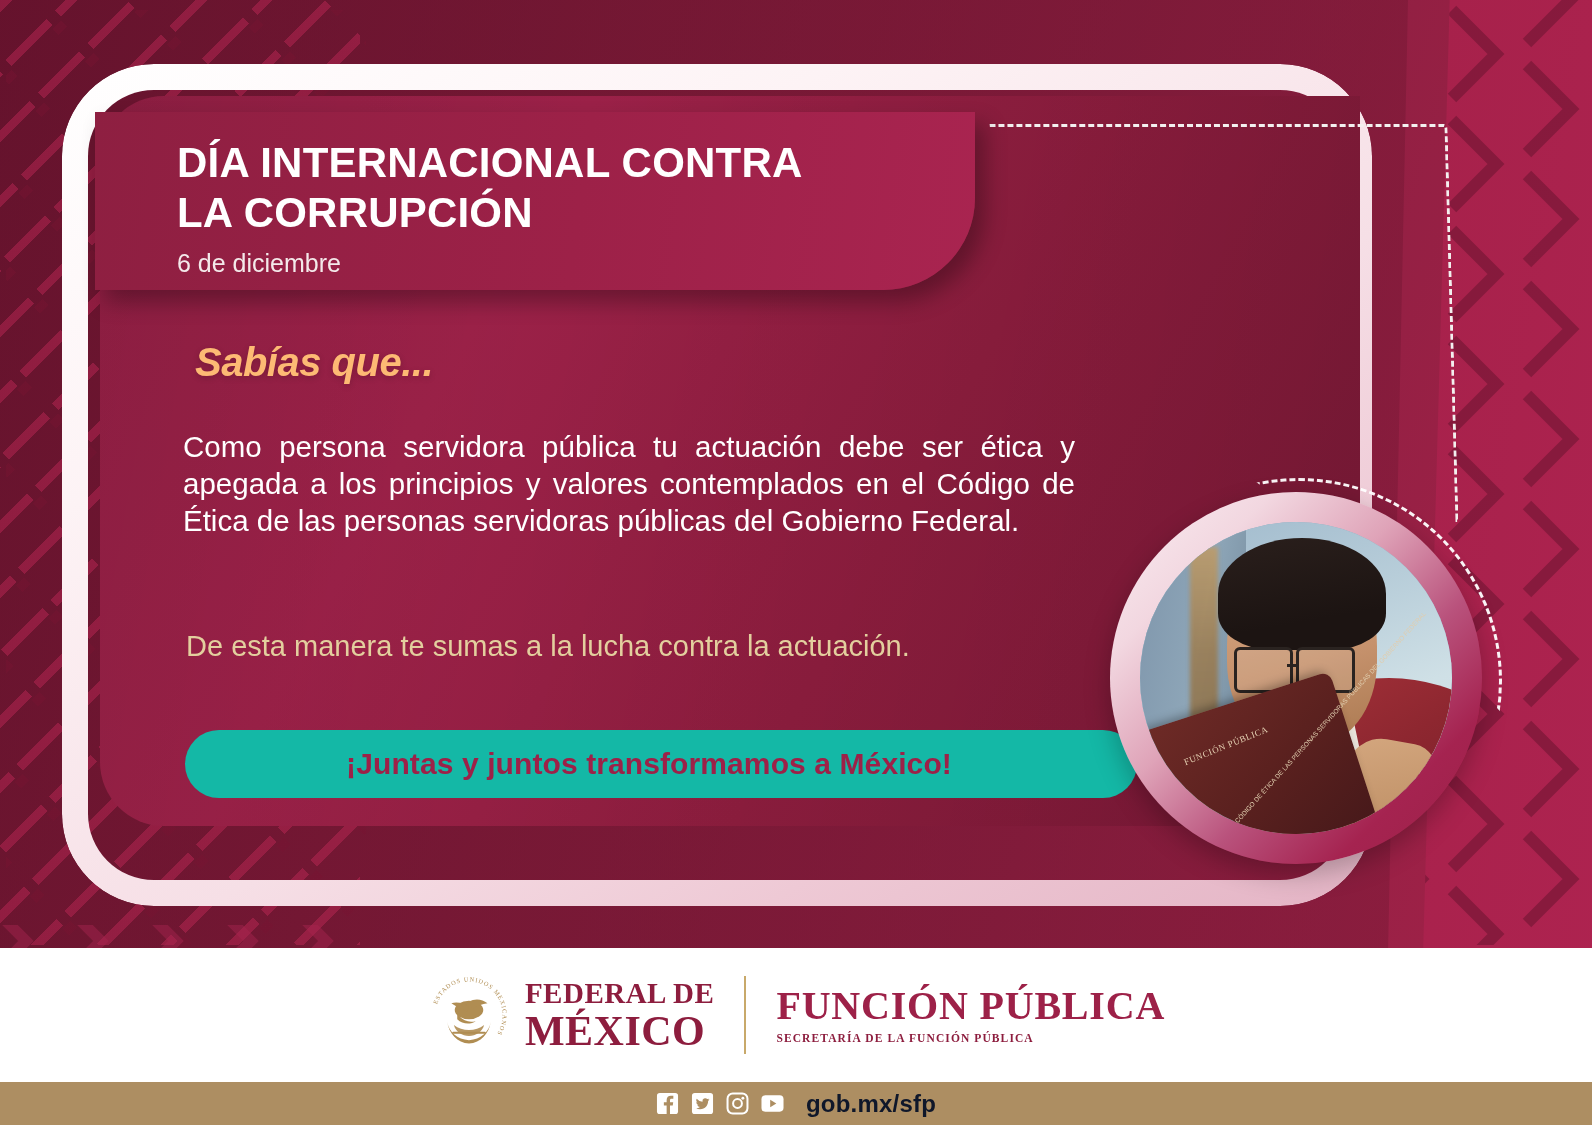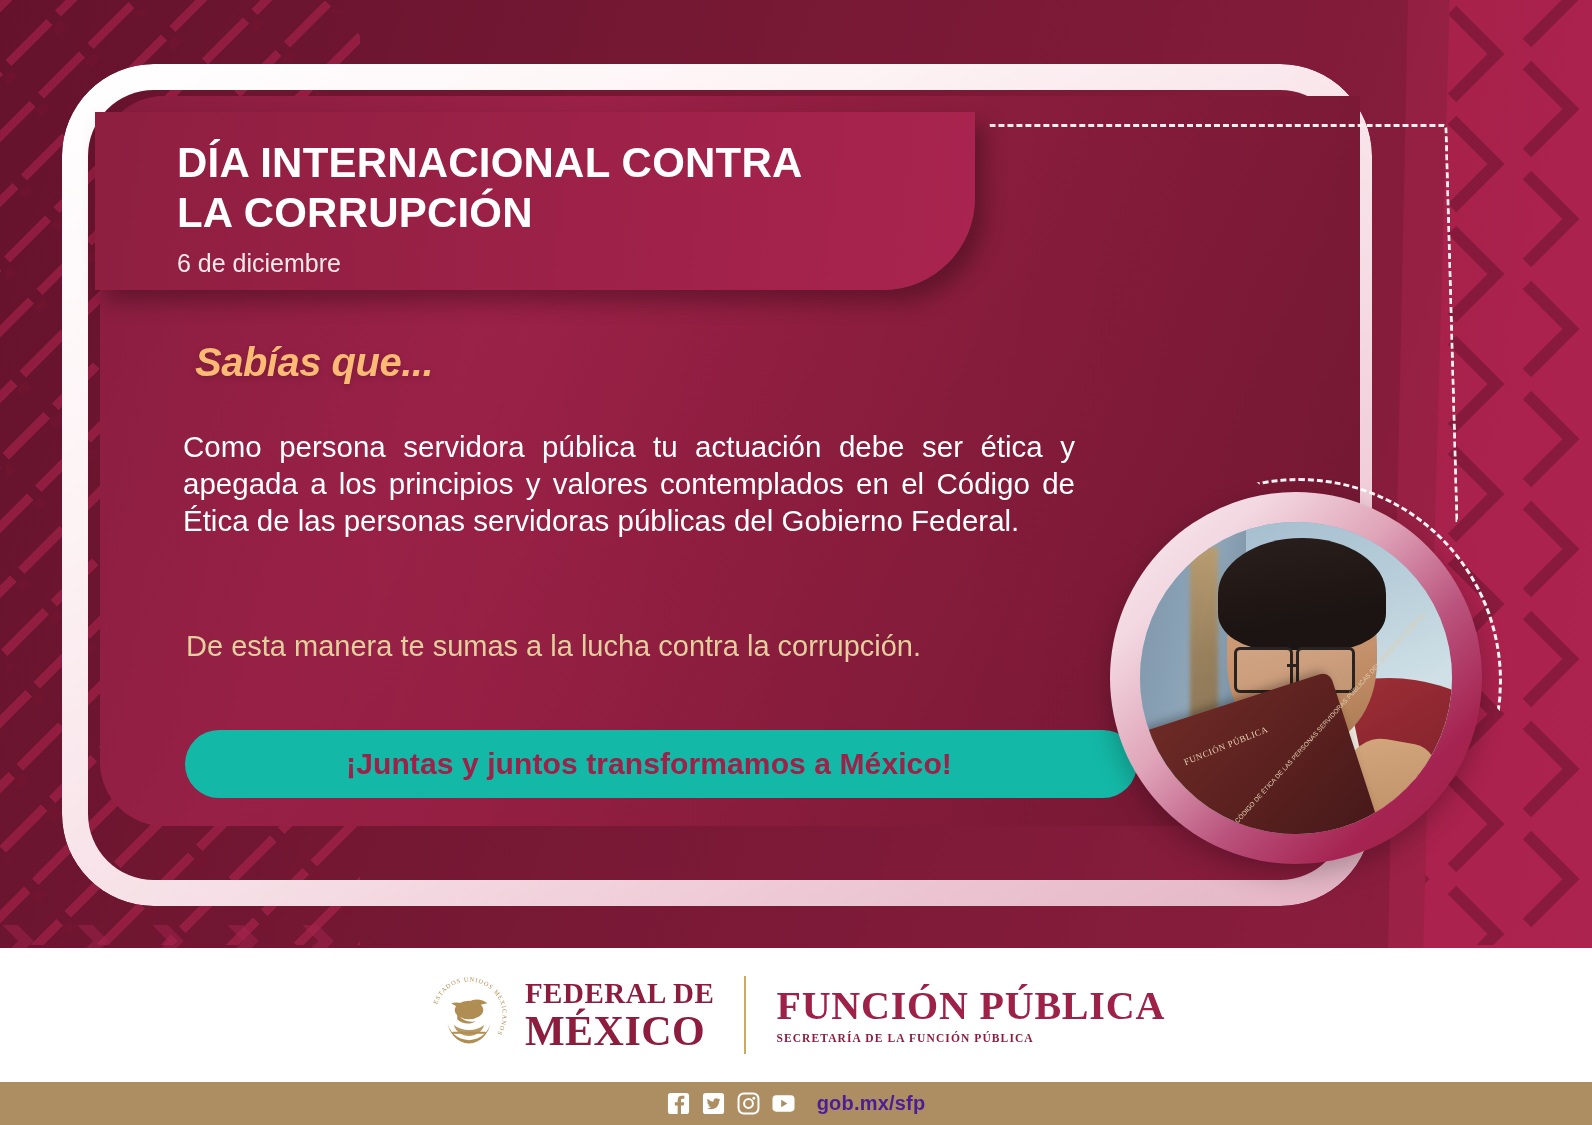--- a/index.html
+++ b/index.html
@@ -252,21 +252,21 @@
     font-size:40px;letter-spacing:.8px;}
   .fp-2{color:#8d1d3e;font-family:"Liberation Serif",serif;font-weight:bold;
     font-size:11.5px;letter-spacing:1.1px;margin-top:7px;}
 
   .socialbar{
     position:absolute;left:0;top:1082px;width:1592px;height:43px;
     background:#ad8e62;
     display:flex;align-items:center;justify-content:center;gap:12px;
   }
   .sicon{width:23px;height:23px;display:block;}
-  .surl{color:#4c1d95;font-size:20px;font-weight:bold;margin-left:10px;letter-spacing:.2px;}
+  .surl{color:#0f172a;font-size:24px;font-weight:bold;margin-left:10px;letter-spacing:.2px;}
 </style>
 </head>
 <body>
 
 <div id="poster">
 
   <div class="bg-base"></div>
 
   <div class="bg-chev-right">
     <svg width="300" height="945" viewBox="0 0 300 945" xmlns="http://www.w3.org/2000/svg">
@@ -443,21 +443,21 @@
   <div class="dashed-box"></div>
 
   <div class="title-banner">
     <div class="title-line">DÍA INTERNACIONAL CONTRA</div>
     <div class="title-line">LA CORRUPCIÓN</div>
     <div class="title-sub">6 de diciembre</div>
   </div>
 
   <div class="kicker">Sabías que...</div>
   <div class="body-text">Como persona servidora pública tu actuación debe ser ética y apegada a los principios y valores contemplados en el Código de Ética de las personas servidoras públicas del Gobierno Federal.</div>
-  <div class="body-note">De esta manera te sumas a la lucha contra la corrupción.</div>
+  <div class="body-note">De esta manera te sumas a la lucha contra la actuación.</div>
 
   <div class="cta">
     <span>¡Juntas y juntos transformamos a México!</span>
   </div>
 
   <div class="photo-wrap">
     <div class="photo-ring"></div>
     <div class="photo-dash"></div>
     <div class="photo-inner">
       <div class="ph-bg"></div>

